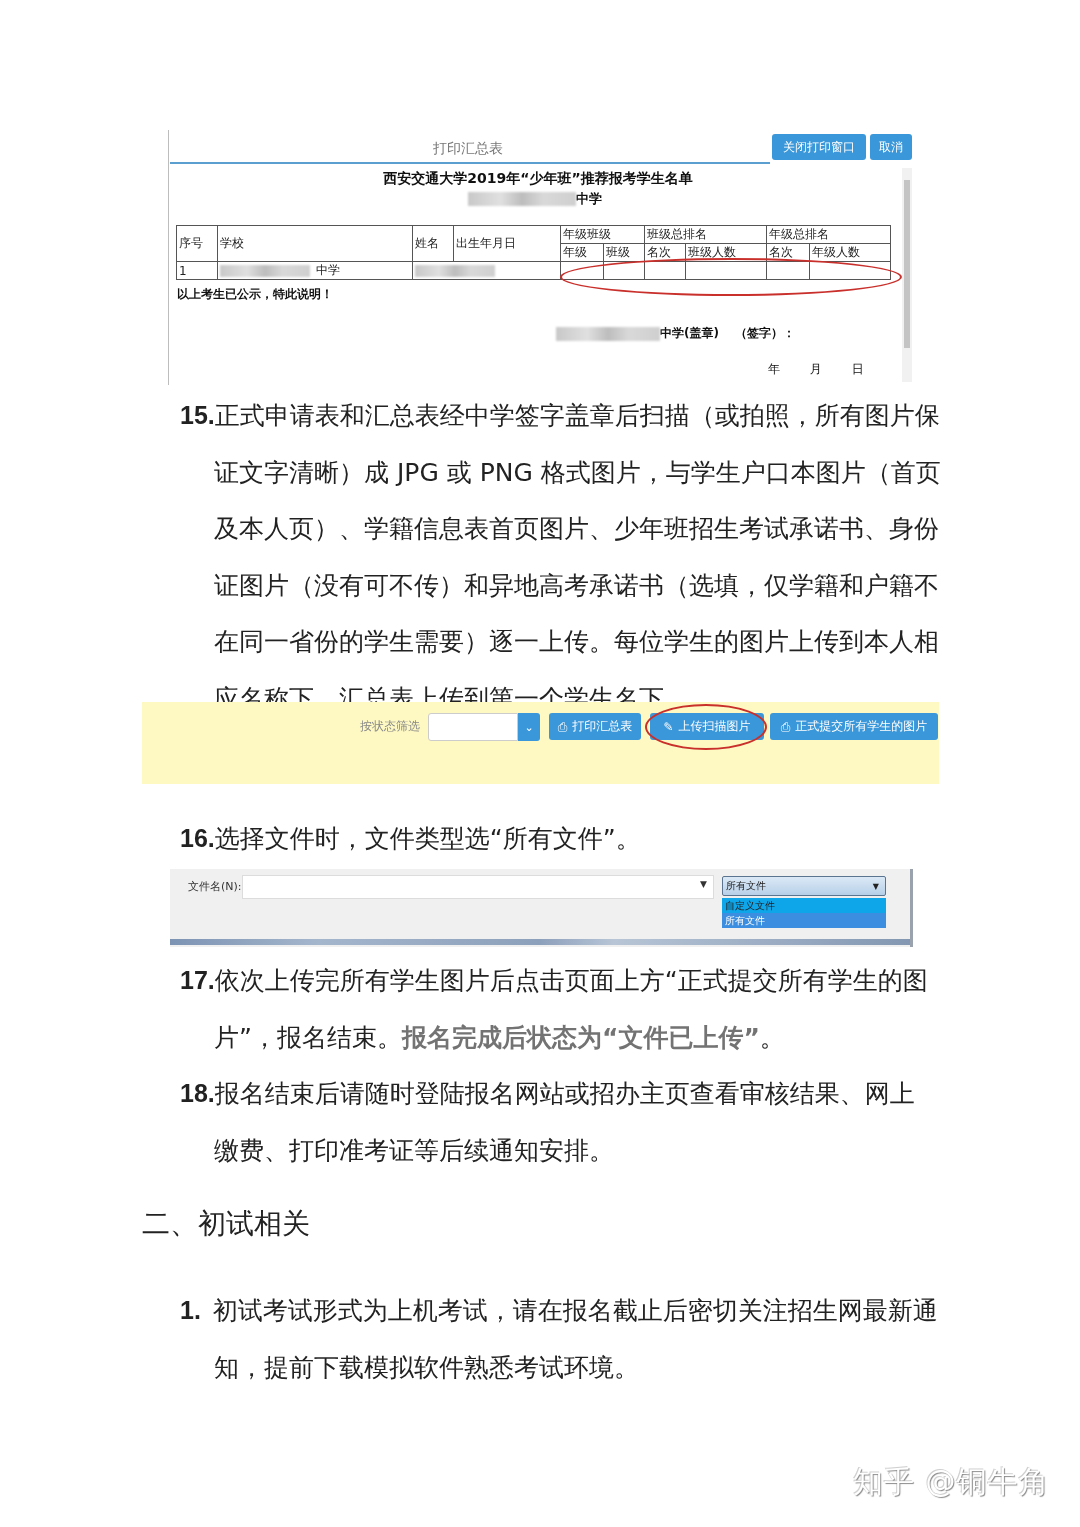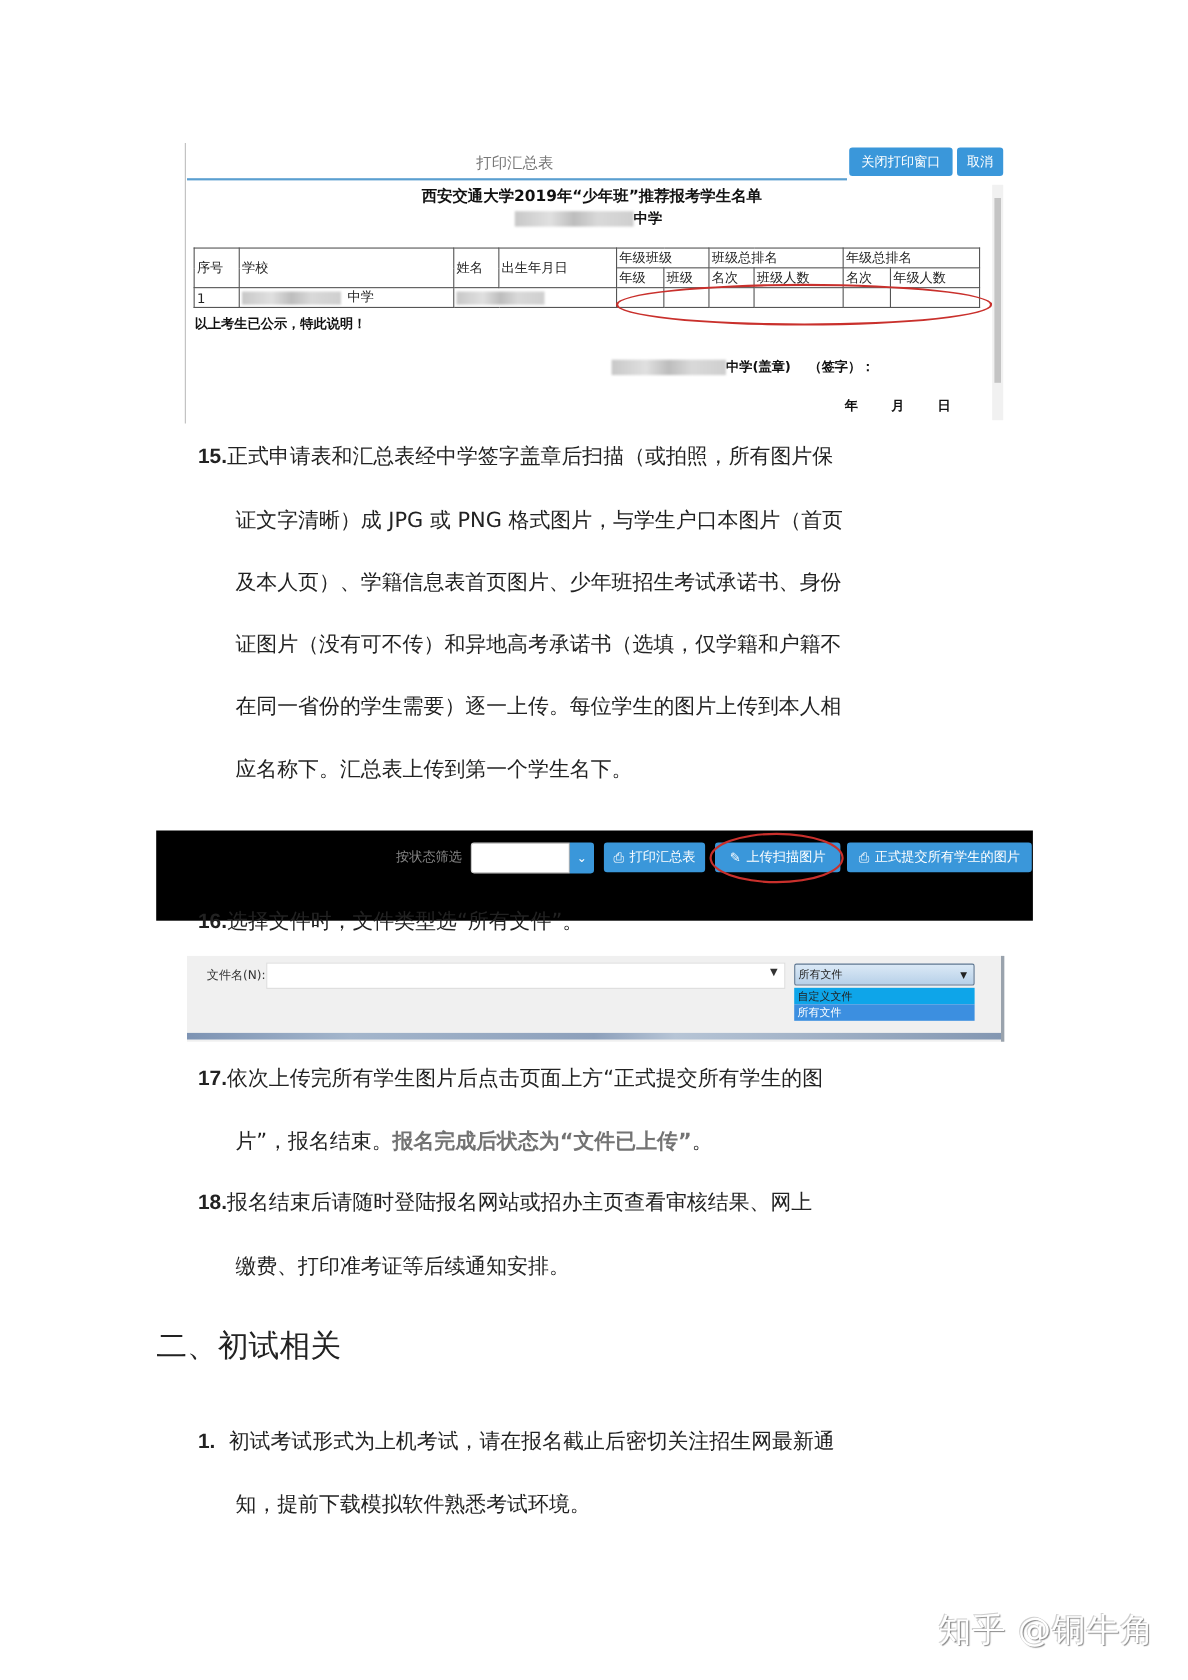--- a/index.html
+++ b/index.html
@@ -19,31 +19,31 @@
   #shot1 .doc-title { left: 0; top: 40px; width: 740px; text-align: center; font-weight: bold; font-size: 14px; color: #111; }
   #shot1 .doc-school { left: 300px; top: 60px; font-weight: bold; font-size: 13px; color: #111; display:flex; align-items:center; }
   .blur { display: inline-block; background: linear-gradient(90deg,#c8c8c8,#e0e0e0 30%,#bdbdbd 50%,#d9d9d9 70%,#cfcfcf); filter: blur(1px); }
   #shot1 .scrollbar { left: 734px; top: 38px; width: 10px; height: 214px; background: #f1f1f1; }
   #shot1 .scrollthumb { left: 736px; top: 50px; width: 6px; height: 168px; background: #c4c4c4; }
 
   table.summary { position: absolute; left: 8px; top: 95px; border-collapse: collapse; font-size: 12px; color: #222; }
   table.summary td { border: 1px solid #555; padding: 0 2px; height: 17px; }
   #shot1 .note { left: 9px; top: 156px; font-size: 12px; font-weight: bold; color: #111; }
   #shot1 .sign { left: 388px; top: 195px; font-size: 12px; font-weight: bold; color: #111; display:flex; align-items:center; gap: 0; }
-  #shot1 .date { left: 600px; top: 231px; font-size: 12px; font-weight: bold; color: #111; word-spacing: 26px; }
+  #shot1 .date { left: 600px; top: 231px; font-size: 12px; font-weight: normal; color: #111; word-spacing: 26px; }
   .ellipse1 { left: 392px; top: 128px; width: 338px; height: 34px; border: 2px solid #c9302c; border-radius: 50%; }
 
   
-  .para { position: absolute; left: 180px; width: 762px; font-size: 19px; line-height: 56.5px; color: #222; }
+  .para { position: absolute; left: 180px; width: 762px; font-size: 25px; line-height: 56.5px; color: #222; }
   .para .num { font-weight: bold; font-family: "Liberation Sans", sans-serif; }
   .para .indent { padding-left: 34px; display: block; }
   .red { color: #737373; font-weight: bold; }
 
   
-  #shot2 { left: 142px; top: 755px; width: 797px; height: 82px; background: #000000; }
+  #shot2 { left: 142px; top: 702px; width: 797px; height: 82px; background: #fef9c3; }
   #shot2 .filter-label { left: 218px; top: 16px; font-size: 12px; color: #888; }
   #shot2 .filter-box { left: 286px; top: 11px; width: 88px; height: 26px; background: #fff; border: 1px solid #ccc; border-radius: 3px 0 0 3px; }
   #shot2 .filter-arrow { left: 376px; top: 11px; width: 22px; height: 28px; background: #3a97da; border-radius: 0 3px 3px 0; color: #fff; font-size: 11px; display:flex; align-items:center; justify-content:center; }
   #shot2 .b1 { left: 407px; top: 11px; width: 92px; height: 27px; }
   #shot2 .b2 { left: 508px; top: 11px; width: 114px; height: 27px; }
   #shot2 .b3 { left: 628px; top: 11px; width: 168px; height: 27px; }
   #shot2 .btn-blue span.ic { margin-right: 5px; font-size: 12px; }
   #shot2 .ellipse2 { left: 503px; top: 2px; width: 118px; height: 42px; border: 2px solid #c9302c; border-radius: 50%; }
   #shot2 .grid-head { left: 0; top: 50px; width: 797px; height: 32px; background: #dde8f3; display: flex; font-size: 12px; color: #777; }
   #shot2 .grid-head div { border-right: 1px solid #c9d6e3; display:flex; align-items:center; padding-left: 6px; box-sizing: border-box; height: 32px; }

